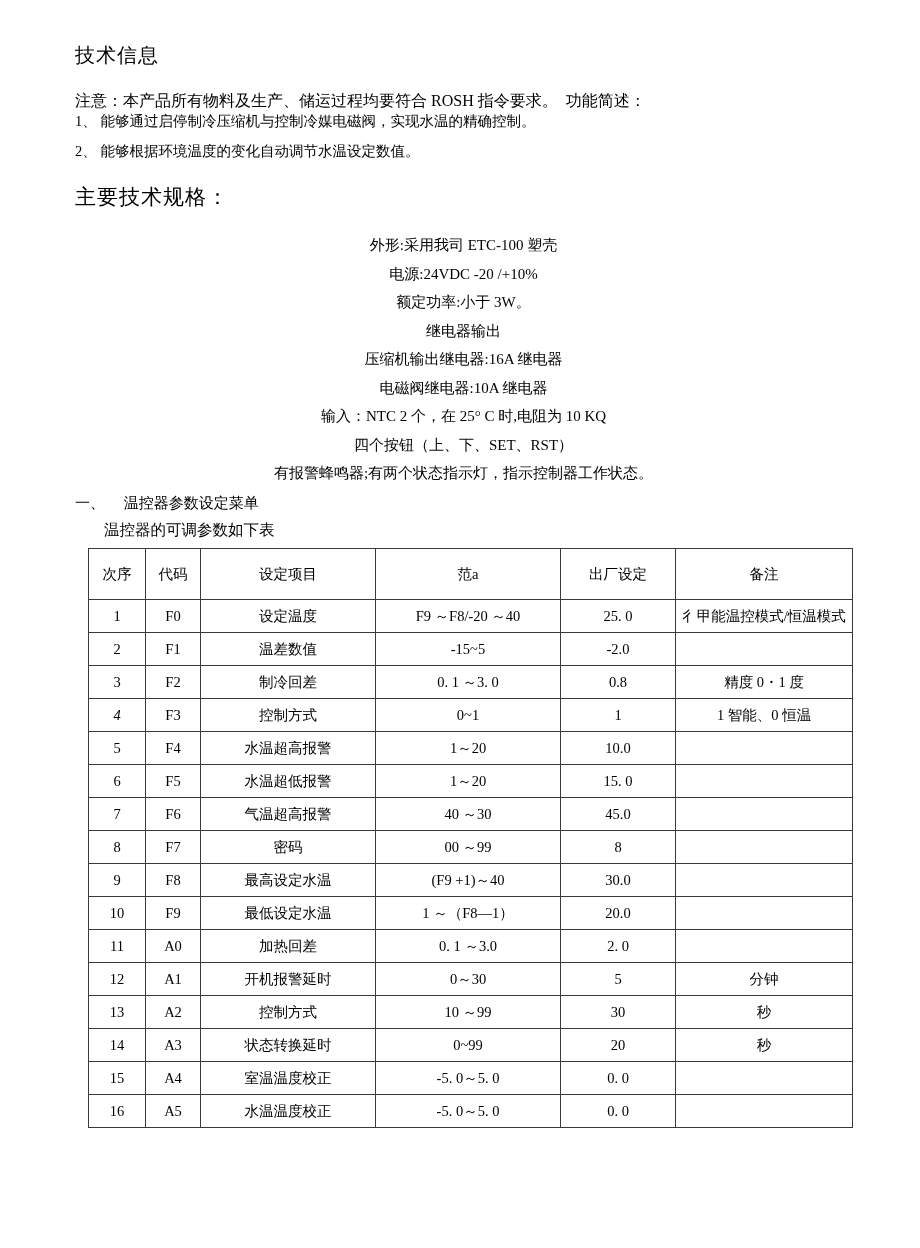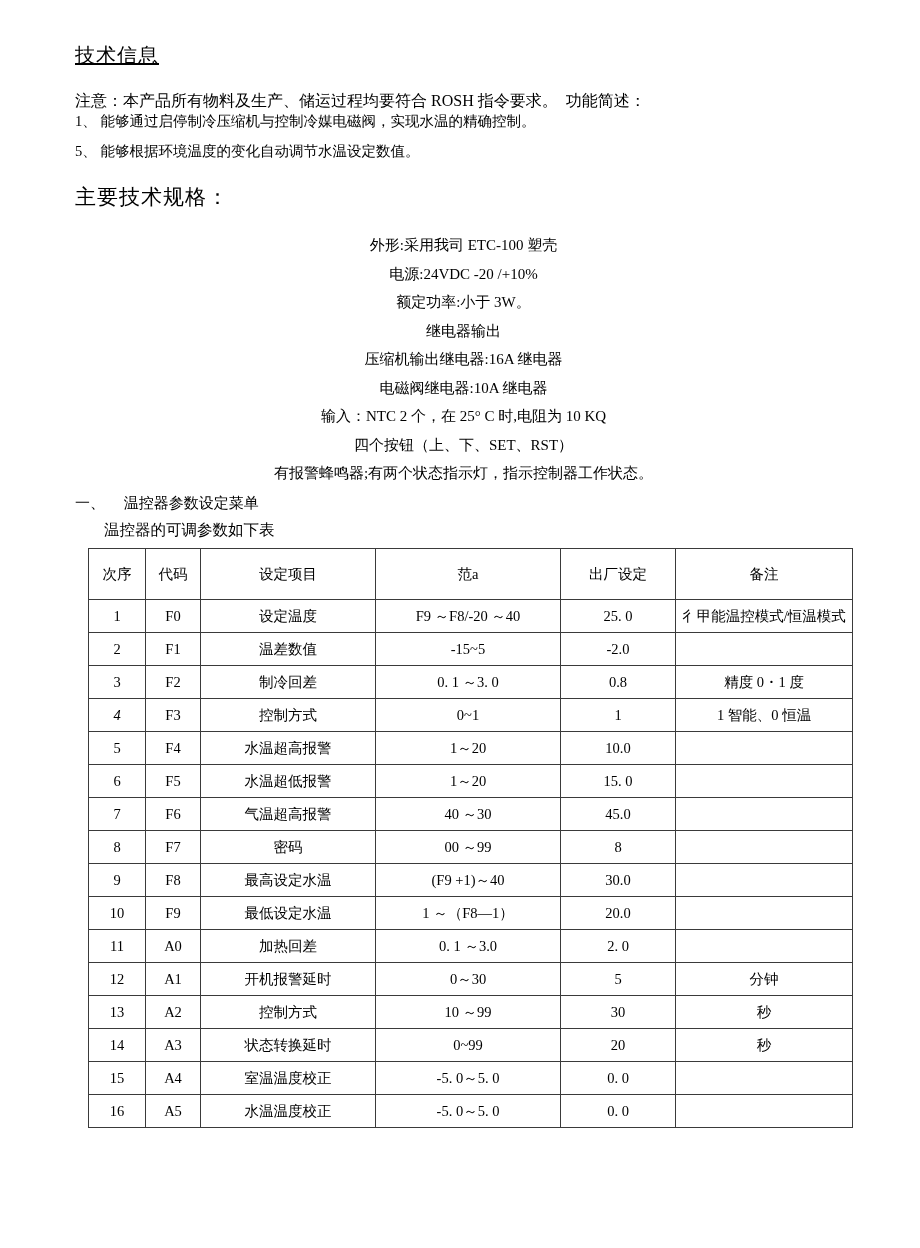--- a/index.html
+++ b/index.html
@@ -14,21 +14,20 @@
     background: #ffffff;
     padding: 42px 68px 0 75px;
     overflow: hidden;
     position: relative;
   }
   .doc-title {
     font-size: 20px;
     font-weight: normal;
     letter-spacing: 1px;
     margin-bottom: 22px;
-    text-decoration: underline;
   }
   .notice-line {
     font-size: 16px;
     white-space: pre;
   }
   .feature-line {
     font-size: 14.5px;
     margin-bottom: 11px;
     white-space: pre;
   }
@@ -96,21 +95,21 @@
 </head>
 <body>
 
 <div class="page">
 
   <h1 class="doc-title">技术信息</h1>
 
   <p class="notice-line">注意：本产品所有物料及生产、储运过程均要符合 ROSH 指令要求。  功能简述：</p>
 
   <p class="feature-line">1、 能够通过启停制冷压缩机与控制冷媒电磁阀，实现水温的精确控制。</p>
-  <p class="feature-line">5、 能够根据环境温度的变化自动调节水温设定数值。</p>
+  <p class="feature-line">2、 能够根据环境温度的变化自动调节水温设定数值。</p>
 
   <h2 class="spec-heading">主要技术规格：</h2>
 
   <div class="spec-block" id="spec-block">
       <p class="spec-line">外形:采用我司 ETC-100 塑壳</p>
       <p class="spec-line">电源:24VDC -20 /+10%</p>
       <p class="spec-line">额定功率:小于 3W。</p>
       <p class="spec-line">继电器输出</p>
       <p class="spec-line">压缩机输出继电器:16A 继电器</p>
       <p class="spec-line">电磁阀继电器:10A 继电器</p>

